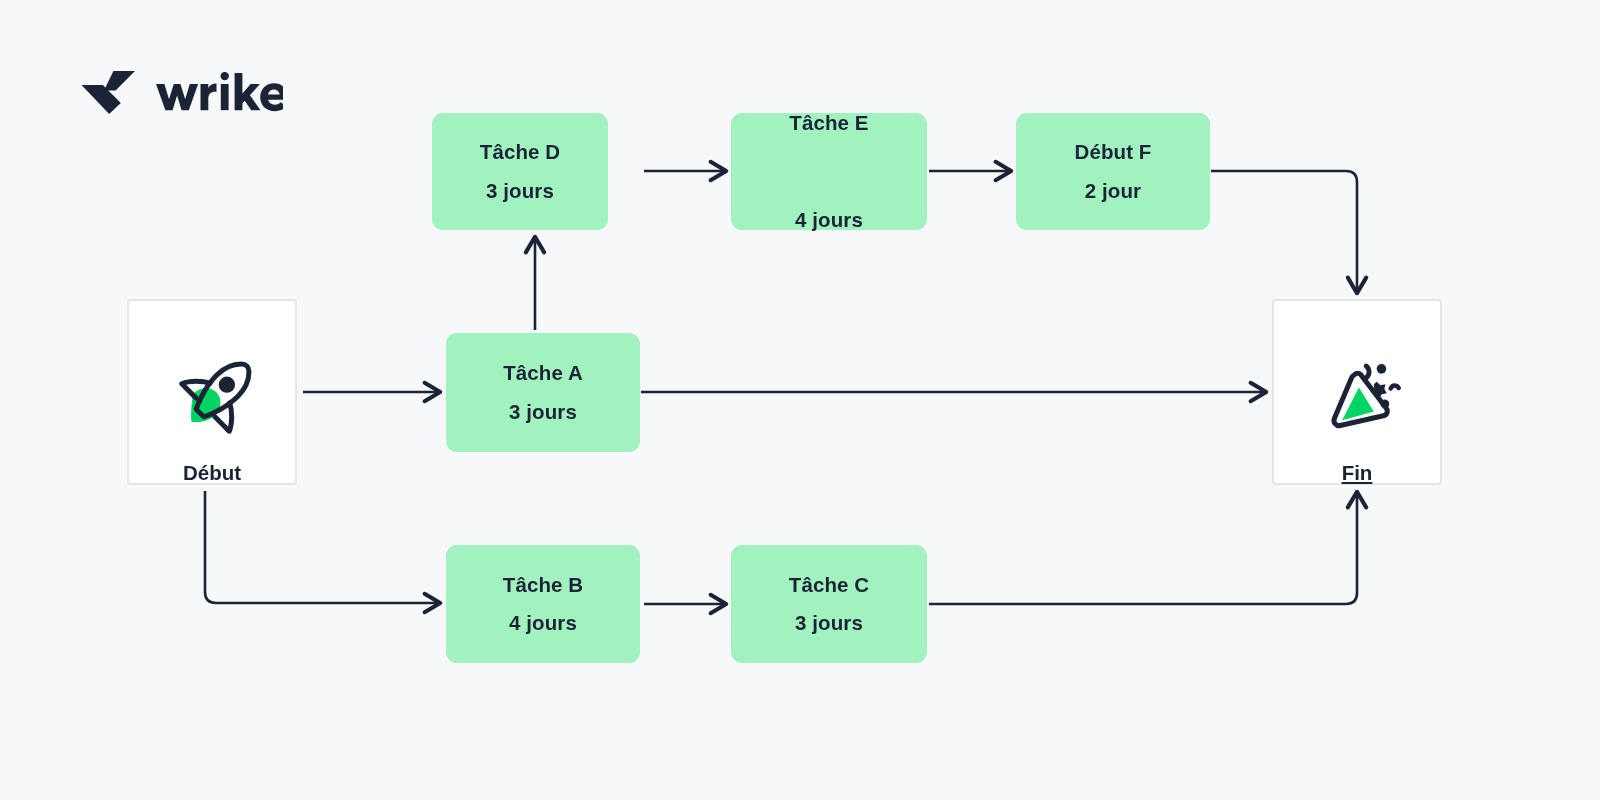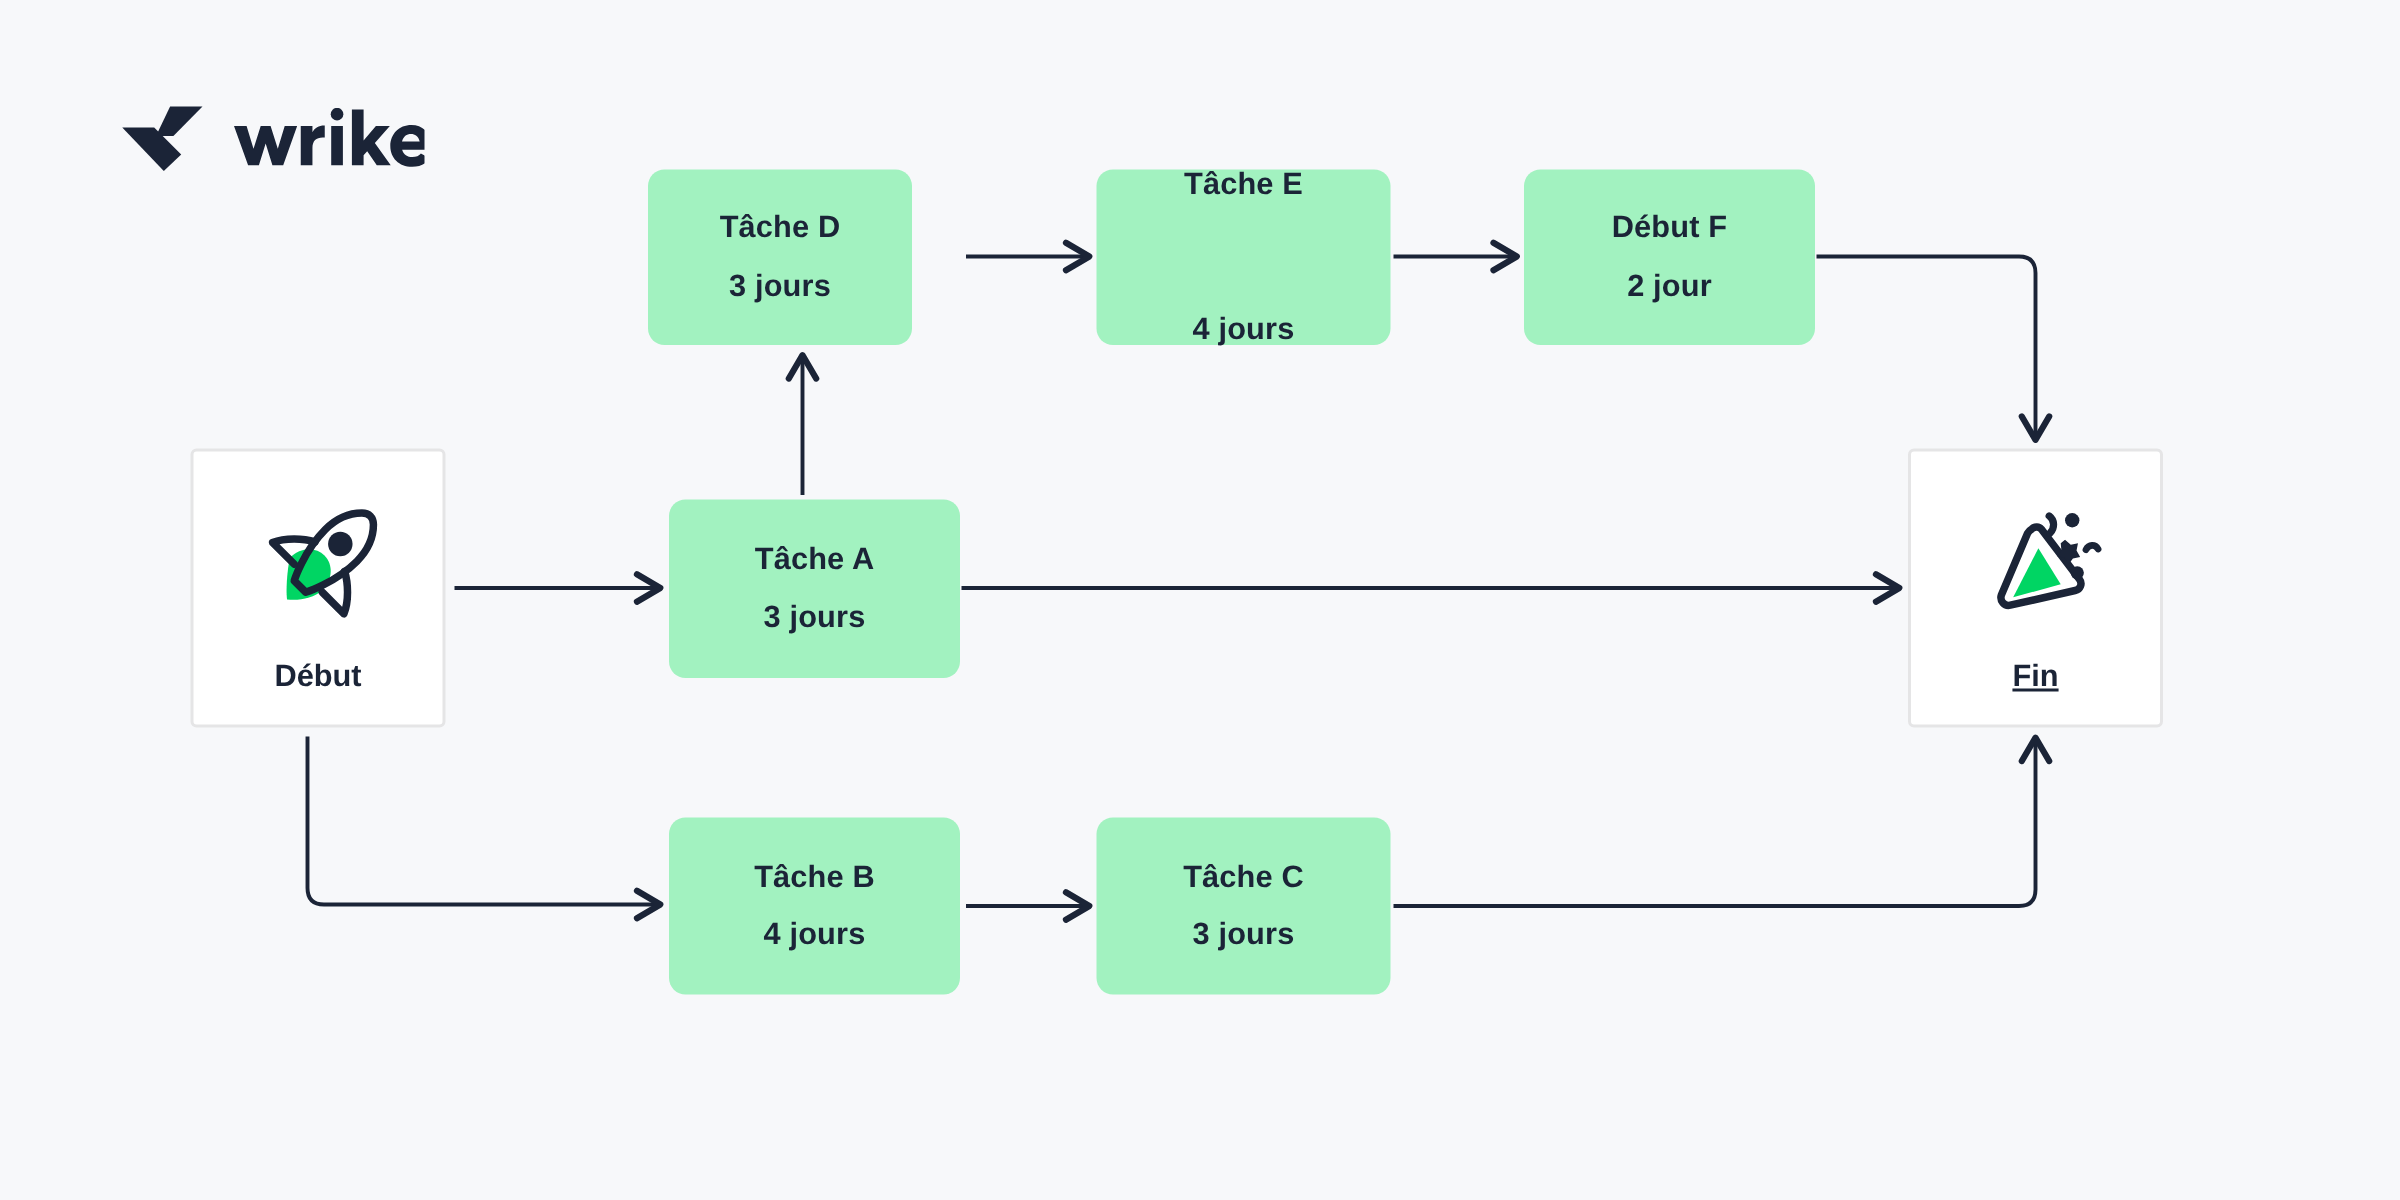--- a/index.html
+++ b/index.html
@@ -70,21 +70,21 @@
     font-weight: bold;
     letter-spacing: .1px;
     line-height: 1;
   }
 
   .terminal {
     background: #FFFFFF;
     border: 2px solid #E5E5E6;
     border-radius: 4px;
     color: #1B2437;
-    justify-content: flex-start;
+    justify-content: flex-end;
     padding-top: 30px;
   }
   .terminal .term-icon {
     width: 96px;
     height: 96px;
     display: block;
   }
   .terminal .term-label {
     font-size: 20.5px;
     font-weight: bold;

